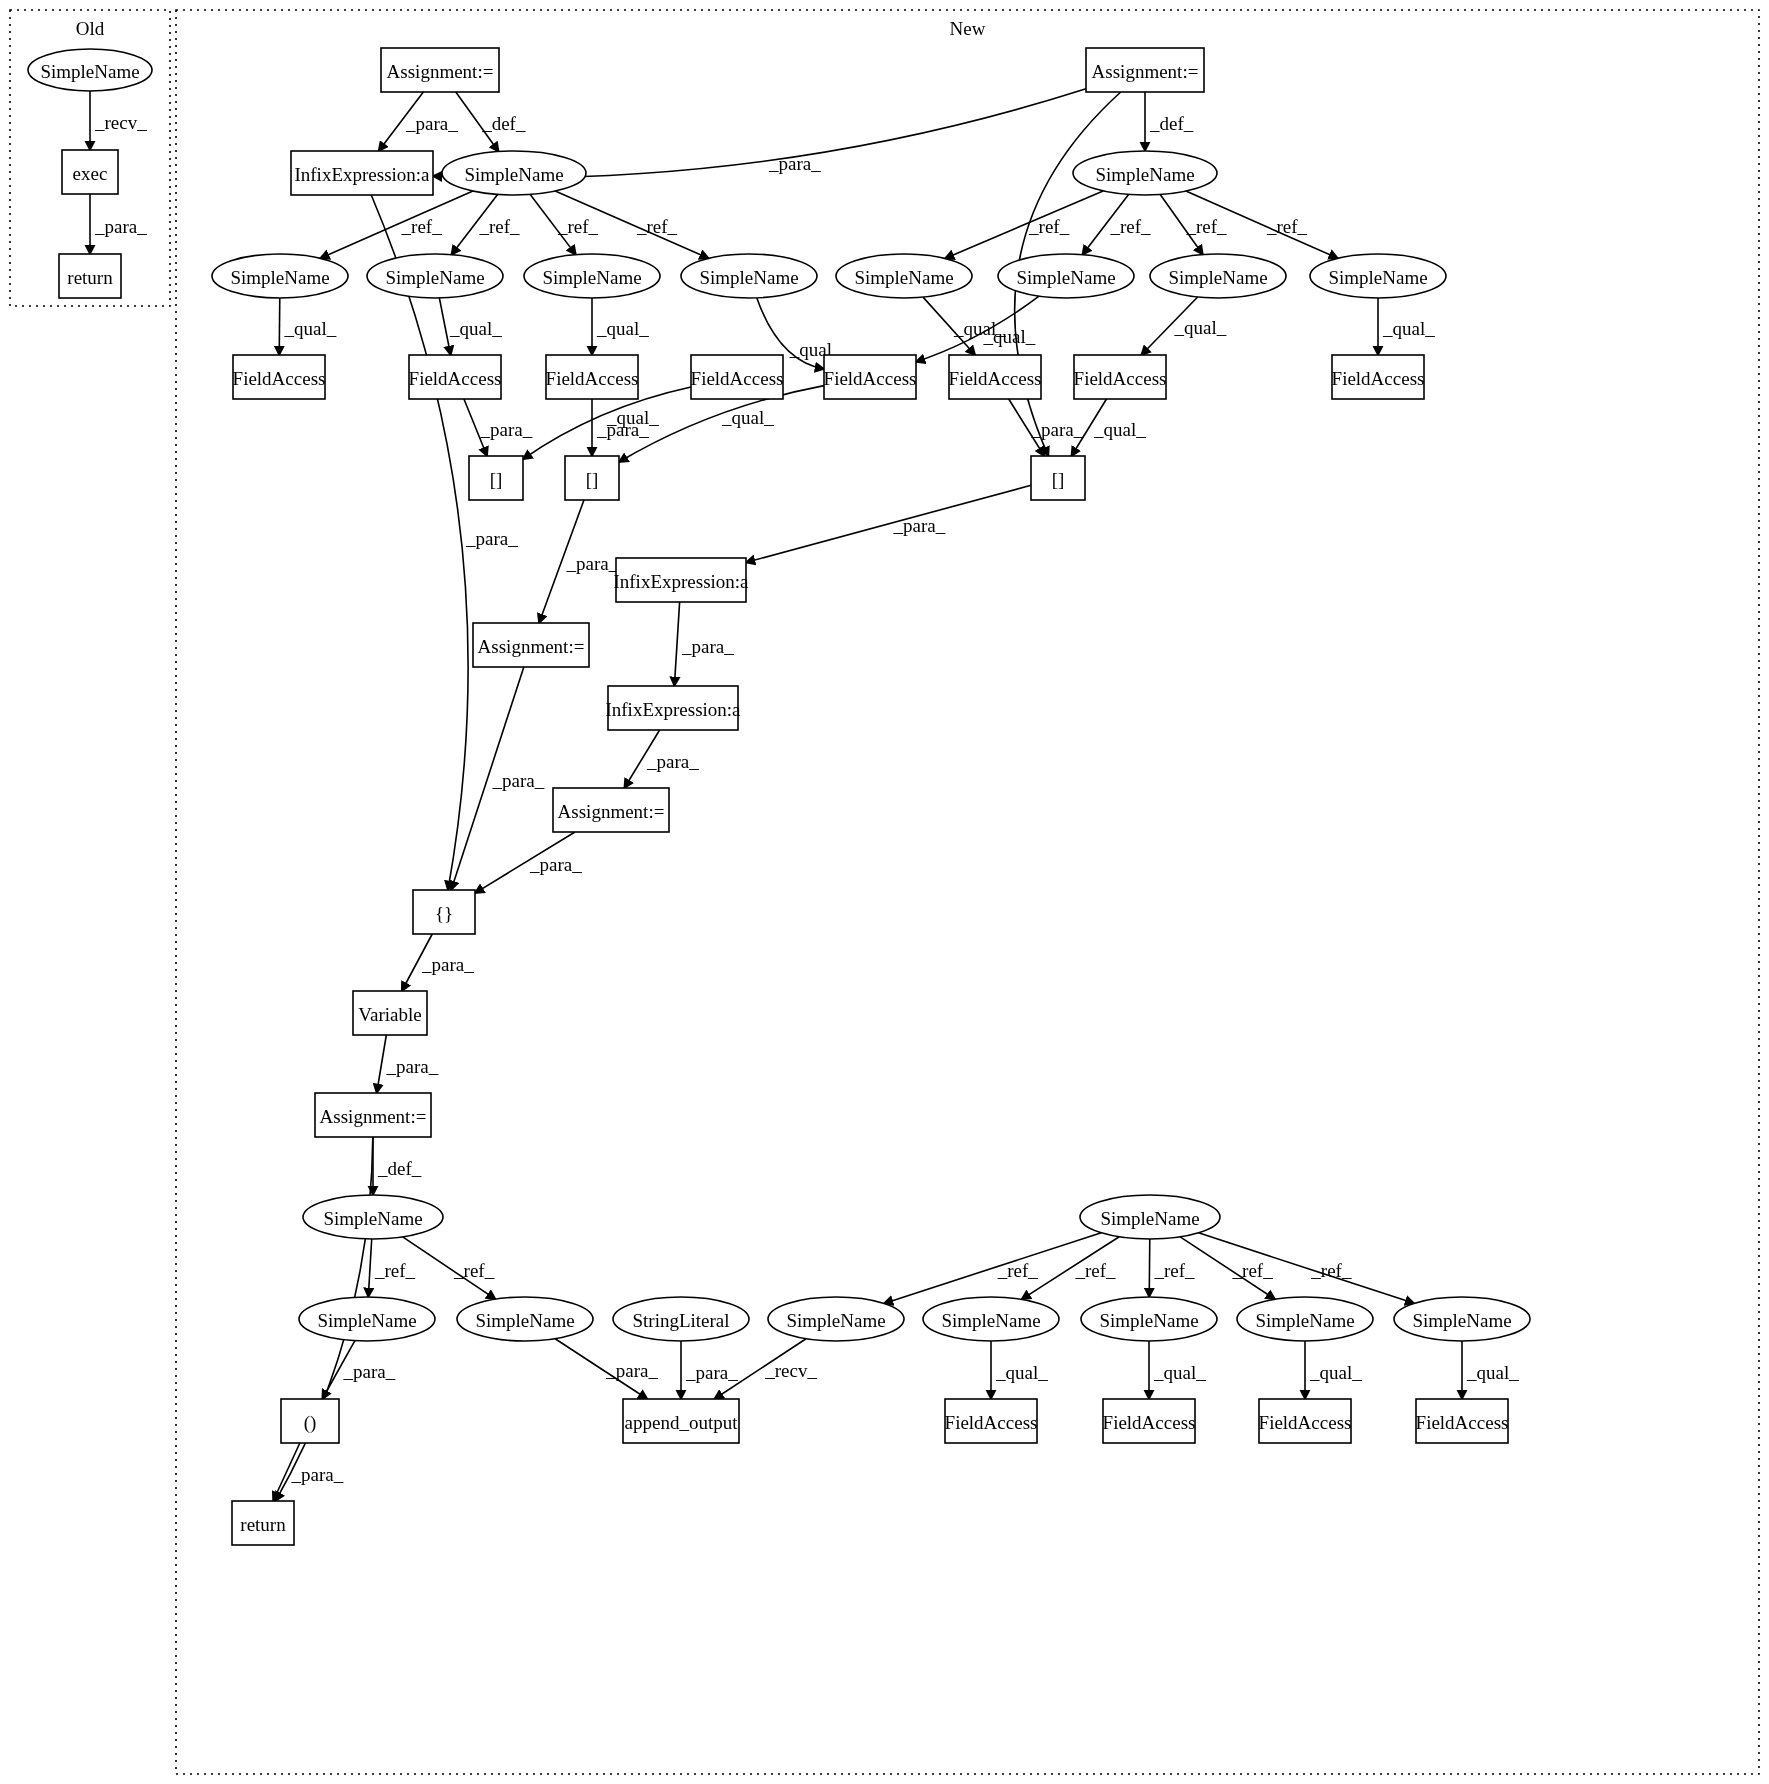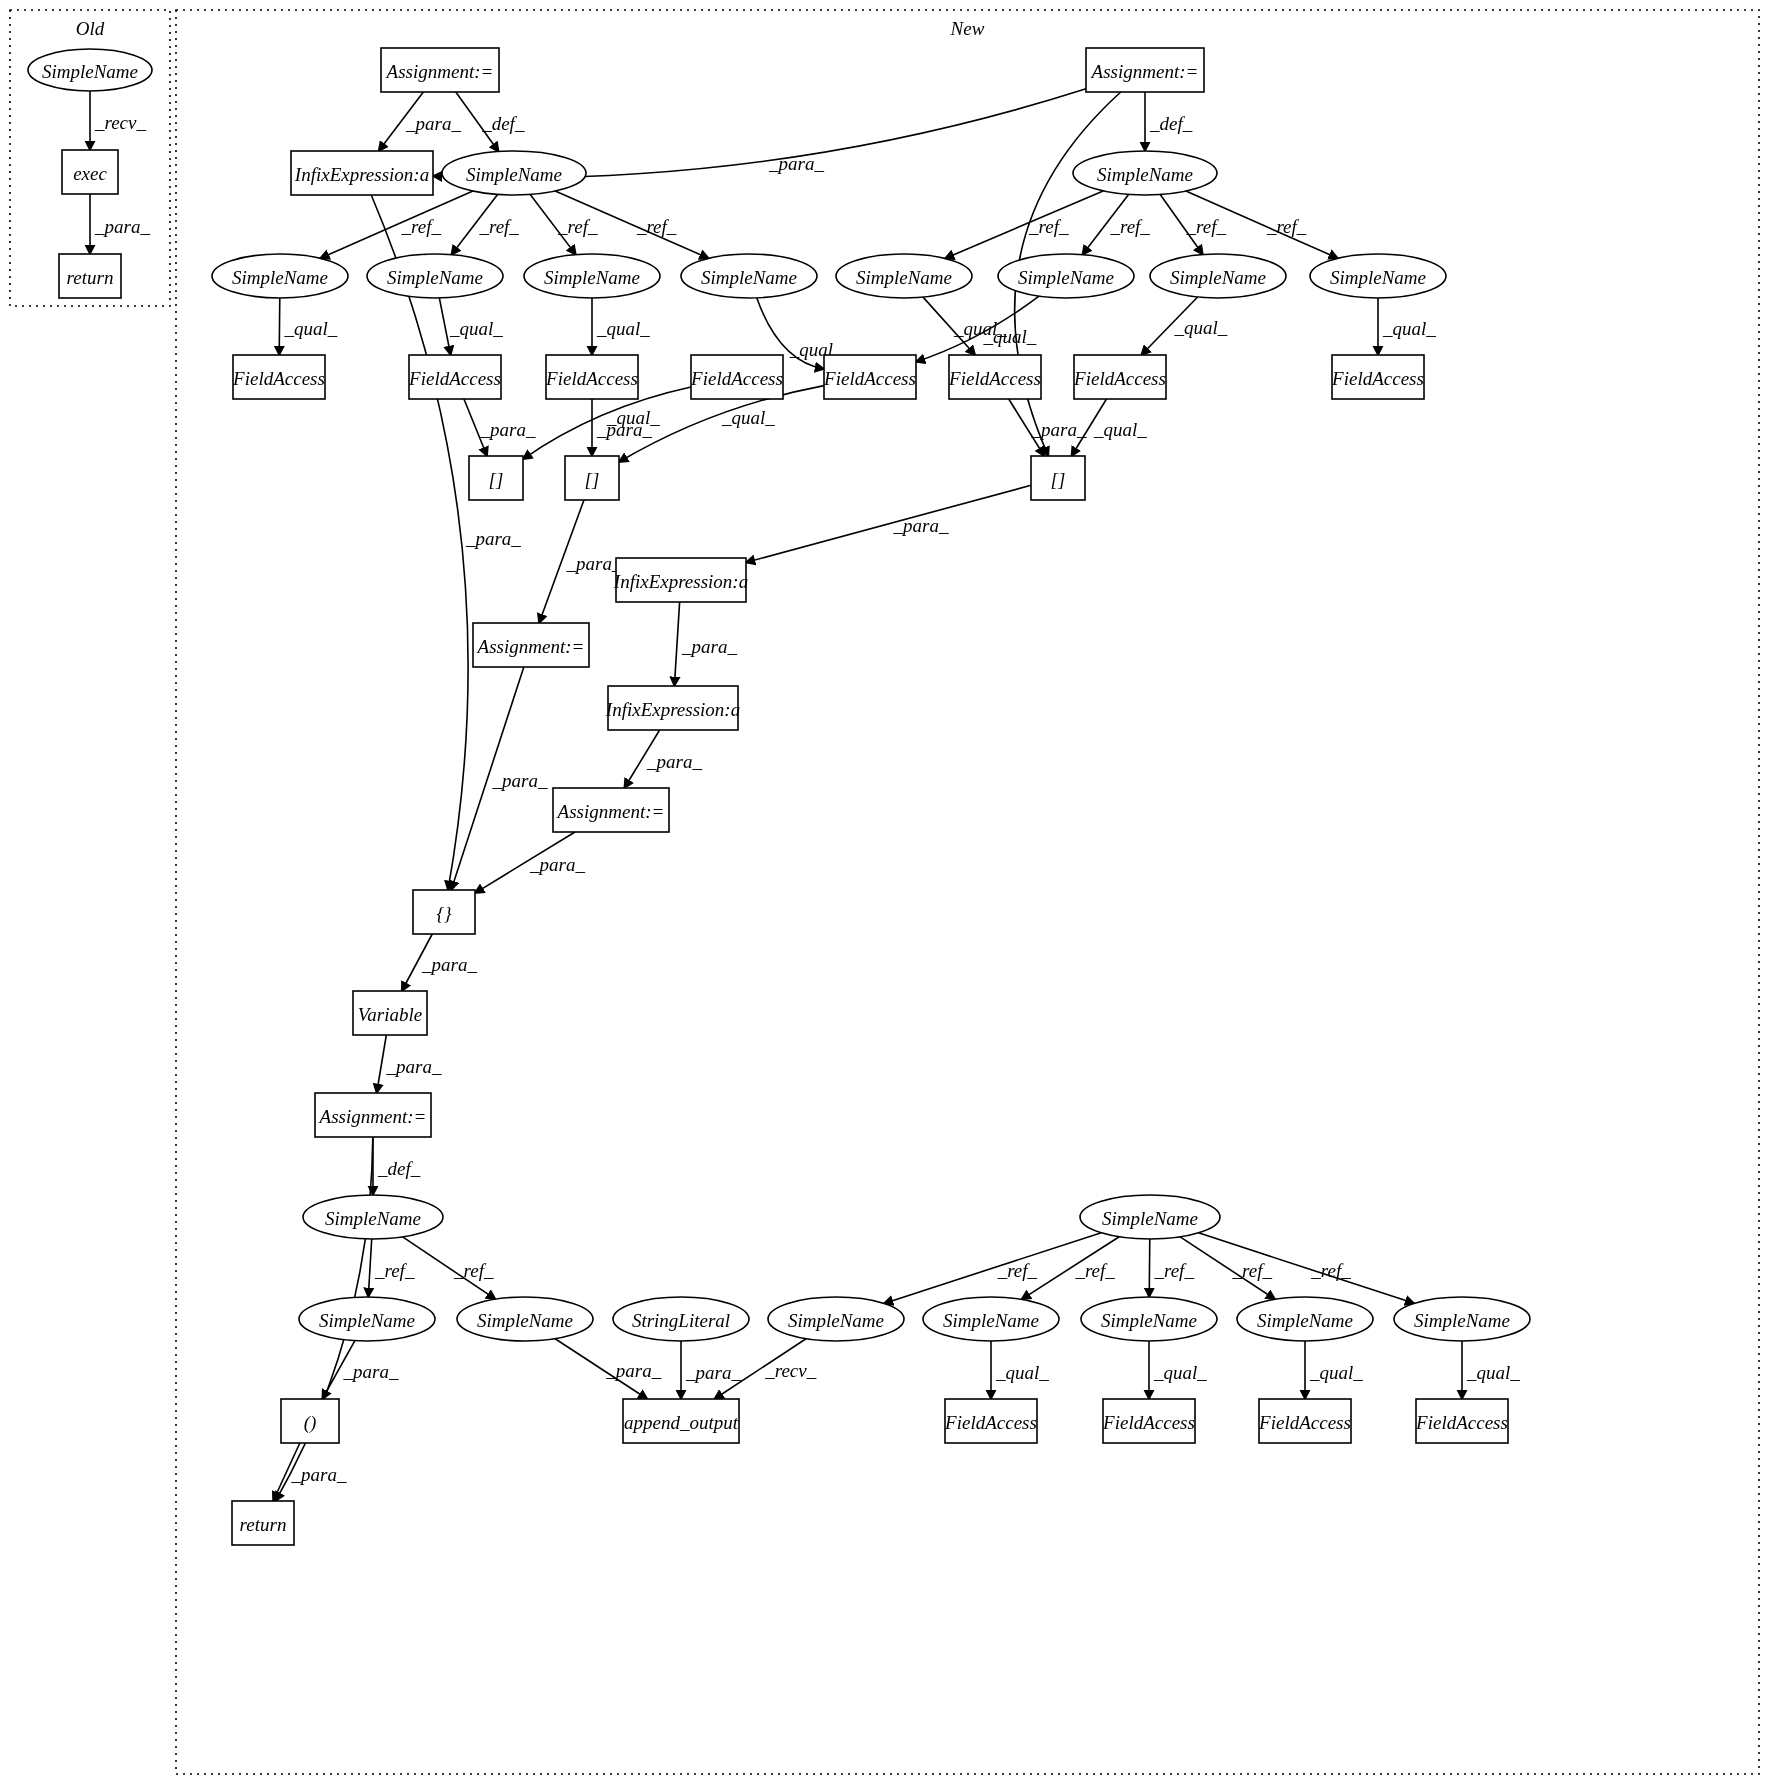--- a/index.html
+++ b/index.html
@@ -1,17 +1,17 @@
 <!DOCTYPE html>
 <html><head>
 <meta charset="utf-8">
 <style>
   html,body{margin:0;padding:0;background:#ffffff;}
   body{width:1769px;height:1784px;font-family:"Liberation Serif",serif;}
-  #stage{position:relative;width:1769px;height:1784px;overflow:hidden;font-style:italic;}
+  #stage{position:relative;width:1769px;height:1784px;overflow:hidden;}
   svg{display:block;}
   .nodeLabel{font-family:"Liberation Serif",serif;font-size:19px;fill:#000;text-anchor:middle;dominant-baseline:central;}
   .edgeLabel{font-family:"Liberation Serif",serif;font-size:19px;fill:#000;text-anchor:start;dominant-baseline:central;}
   .clusterLabel{font-family:"Liberation Serif",serif;font-size:19px;fill:#000;text-anchor:middle;dominant-baseline:central;}
   .box{fill:#ffffff;stroke:#000000;stroke-width:1.6;}
   .ell{fill:#ffffff;stroke:#000000;stroke-width:1.6;}
   .edge{fill:none;stroke:#000000;stroke-width:1.6;}
   .cluster{fill:none;stroke:#000000;stroke-width:1.6;stroke-dasharray:2 5;stroke-linecap:butt;}
 </style>
 </head>

